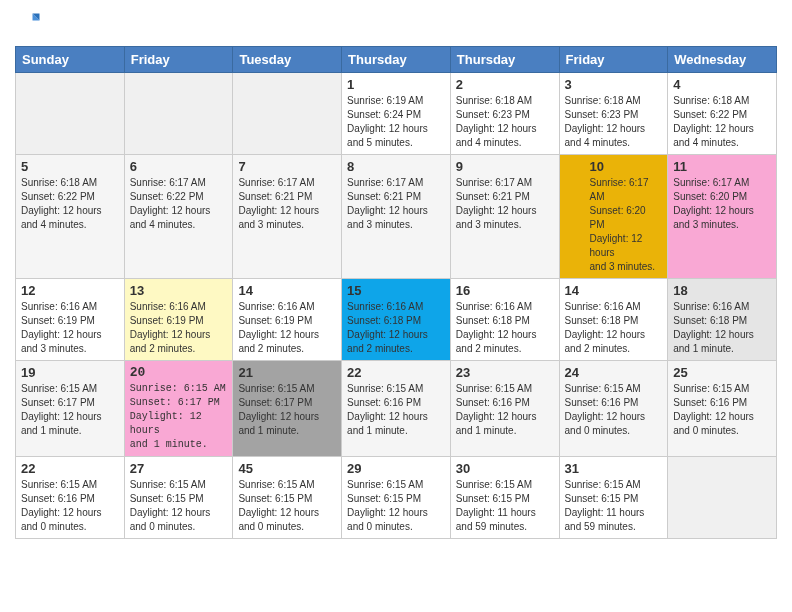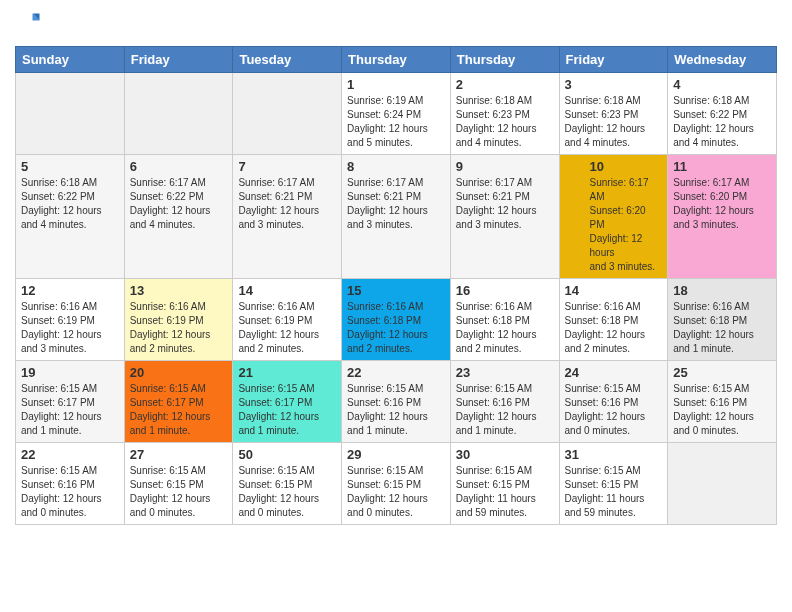--- a/index.html
+++ b/index.html
@@ -266,28 +266,28 @@
           </td>
         </tr>
         <tr>
           <td style="background: rgb(245, 245, 245);">
             <span class="day-num">19</span>
             <div class="day-info" style="white-space: pre-line;">Sunrise: 6:15 AM
 Sunset: 6:17 PM
 Daylight: 12 hours
 and 1 minute.</div>
           </td>
-          <td style="background: #f97316;">
+          <td style="background: #f9a8d4; font-family: Liberation Mono, monospace;">
             <span class="day-num">20</span>
             <div class="day-info" style="white-space: pre-line;">Sunrise: 6:15 AM
 Sunset: 6:17 PM
 Daylight: 12 hours
 and 1 minute.</div>
           </td>
-          <td style="background: #5eead4;">
+          <td style="background: #a3a3a3;">
             <span class="day-num">21</span>
             <div class="day-info" style="white-space: pre-line;">Sunrise: 6:15 AM
 Sunset: 6:17 PM
 Daylight: 12 hours
 and 1 minute.</div>
           </td>
           <td style="background: rgb(245, 245, 245);">
             <span class="day-num">22</span>
             <div class="day-info" style="white-space: pre-line;">Sunrise: 6:15 AM
 Sunset: 6:16 PM
@@ -325,21 +325,21 @@
 and 0 minutes.</div>
           </td>
           <td style="background: rgb(255, 255, 255);">
             <span class="day-num">27</span>
             <div class="day-info" style="white-space: pre-line;">Sunrise: 6:15 AM
 Sunset: 6:15 PM
 Daylight: 12 hours
 and 0 minutes.</div>
           </td>
           <td style="background: rgb(255, 255, 255);">
-            <span class="day-num">50</span>
+            <span class="day-num">45</span>
             <div class="day-info" style="white-space: pre-line;">Sunrise: 6:15 AM
 Sunset: 6:15 PM
 Daylight: 12 hours
 and 0 minutes.</div>
           </td>
           <td style="background: rgb(255, 255, 255);">
             <span class="day-num">29</span>
             <div class="day-info" style="white-space: pre-line;">Sunrise: 6:15 AM
 Sunset: 6:15 PM
 Daylight: 12 hours

